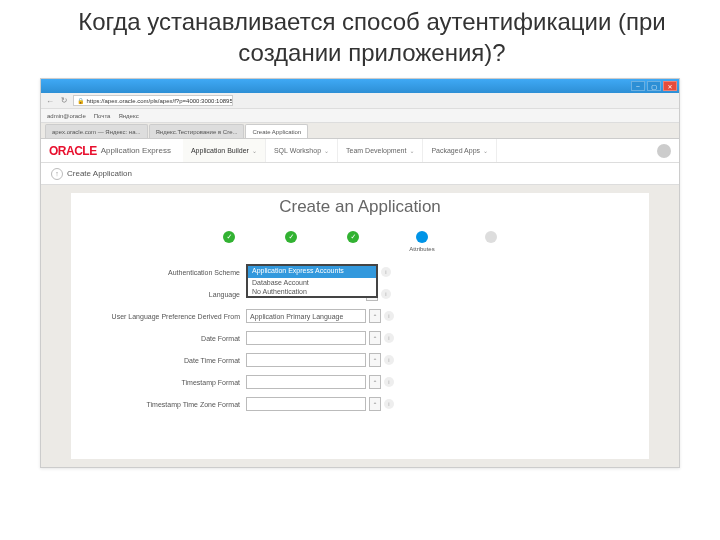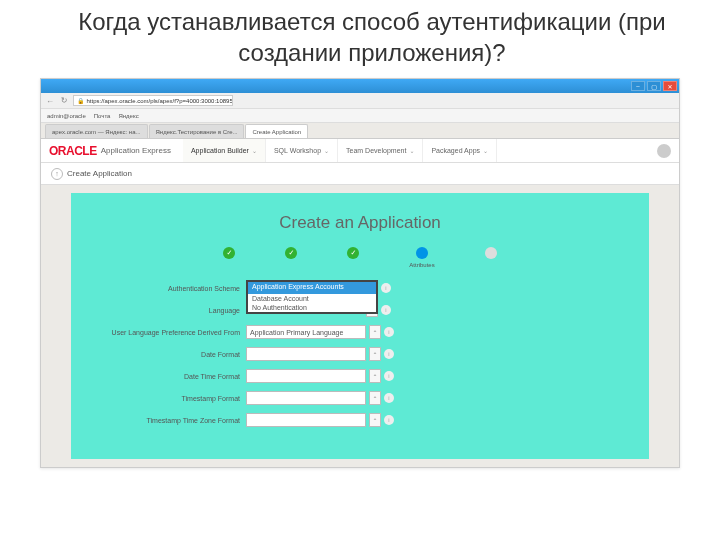--- a/index.html
+++ b/index.html
@@ -20,21 +20,21 @@
   .oraclebar { height: 24px; background: #fff; display: flex; align-items: center; border-bottom: 1px solid #ddd; padding: 0 8px; }
   .oracle-logo { color: #e8102e; font-weight: bold; font-size: 12px; letter-spacing: -0.5px; margin-right: 4px; }
   .apex-label { font-size: 8px; color: #666; margin-right: 12px; }
   .navtab { height: 100%; display: flex; align-items: center; padding: 0 8px; font-size: 7px; color: #666; border-right: 1px solid #eee; gap: 3px; }
   .navtab.active { background: #fafaf7; color: #333; }
   .chev { font-size: 6px; color: #999; }
   .rightcircle { width: 14px; height: 14px; border-radius: 50%; background: #ccc; margin-left: auto; }
   .breadcrumb { height: 22px; background: #fff; display: flex; align-items: center; padding: 0 10px; font-size: 8px; color: #555; border-bottom: 1px solid #ddd; gap: 4px; }
   .upicon { width: 12px; height: 12px; border: 1px solid #bbb; border-radius: 50%; display: flex; align-items: center; justify-content: center; font-size: 7px; color: #888; }
   .content { background: #eceae6; height: calc(100% - 106px); padding: 8px 30px; }
-  .panel { background: #5eead4; height: 100%; padding: 20px 0; position: relative; }
+  .panel { background: #ffffff; height: 100%; padding: 4px 0; position: relative; }
   .panel-title { text-align: center; font-size: 17px; color: #666; font-weight: 300; margin-bottom: 14px; }
   .steps { display: flex; justify-content: center; gap: 50px; margin-bottom: 10px; padding: 0 40px; }
   .step { display: flex; flex-direction: column; align-items: center; gap: 3px; }
   .stepcirc { width: 12px; height: 12px; border-radius: 50%; display: flex; align-items: center; justify-content: center; font-size: 7px; color: #fff; }
   .stepcirc.done { background: #32b232; }
   .stepcirc.active { background: #0094e7; }
   .stepcirc.pending { background: #ddd; }
   .steplabel { font-size: 6px; color: #555; min-height: 8px; }
   .form { padding: 0 50px 0 20px; }
   .row { display: flex; align-items: center; margin-bottom: 6px; min-height: 16px; }

